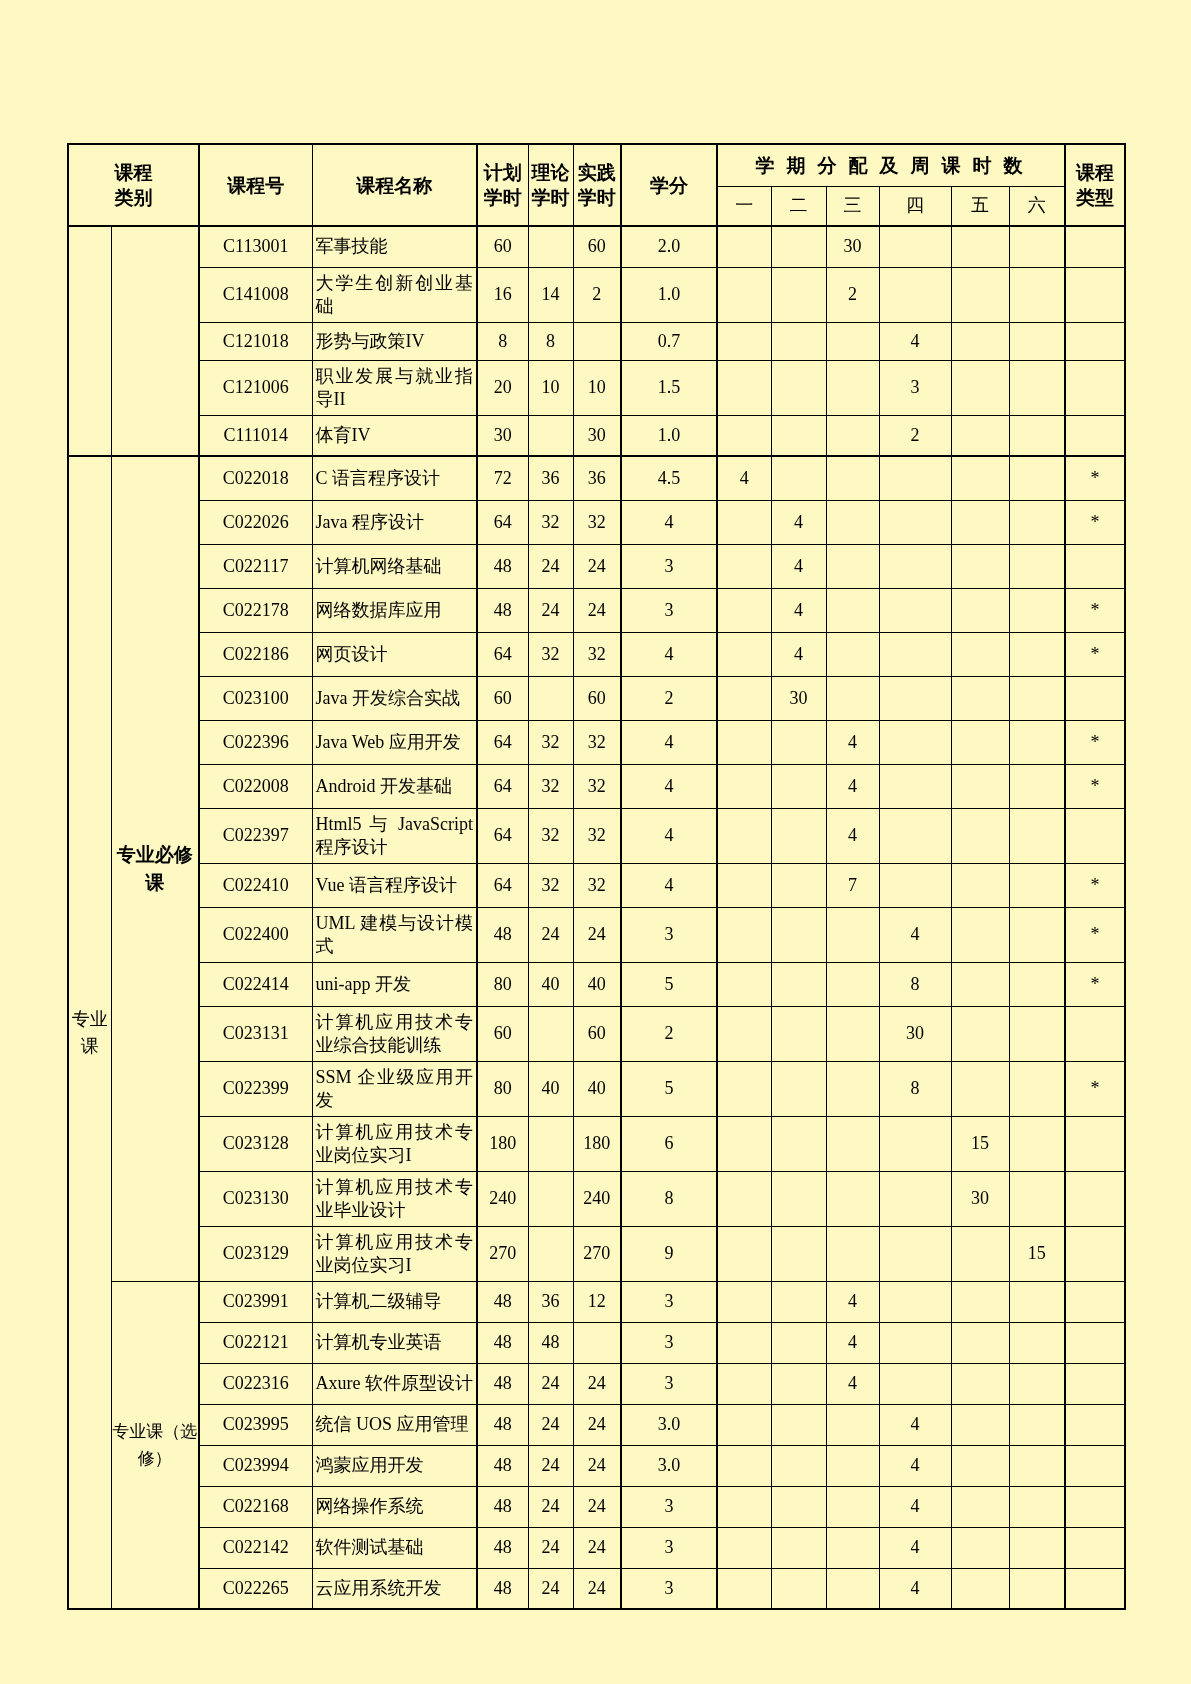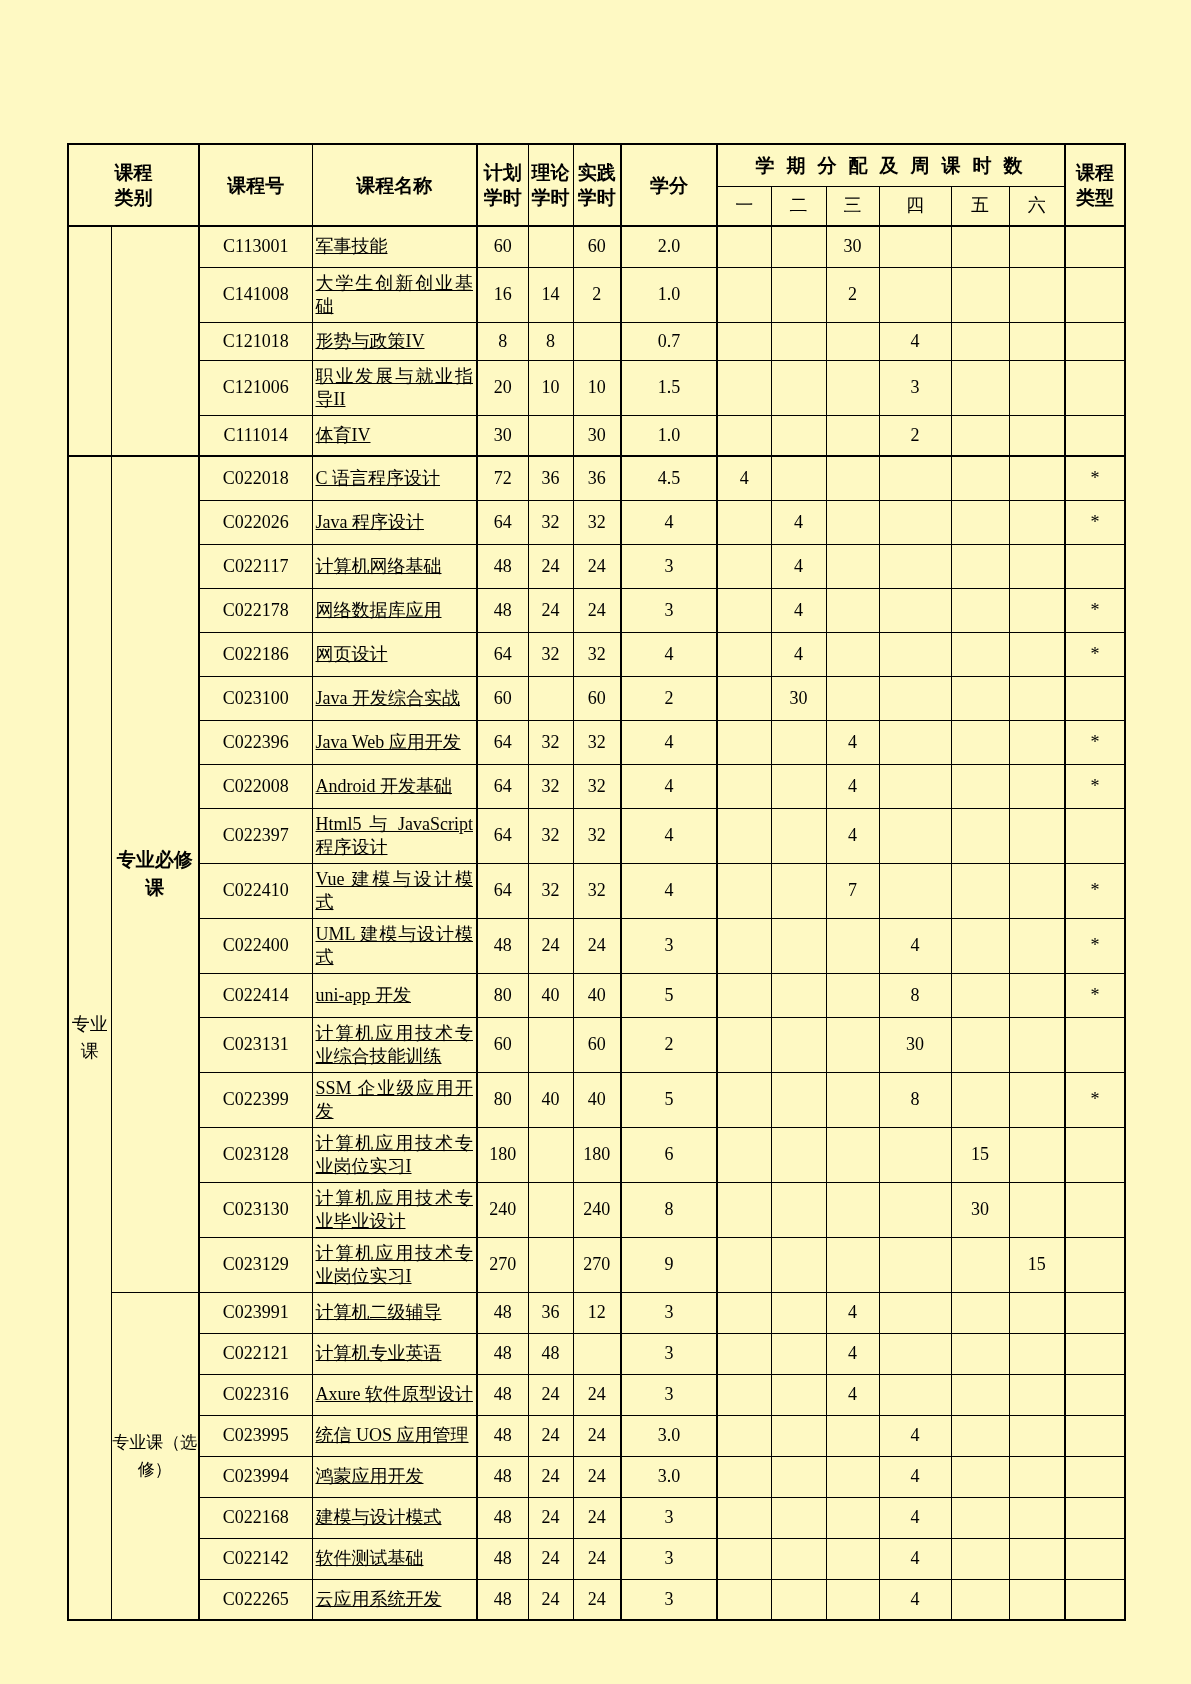--- a/index.html
+++ b/index.html
@@ -9,21 +9,21 @@
   table{border-collapse:collapse;table-layout:fixed;width:1057px;border:2px solid #000;}
   td{border:1px solid #000;vertical-align:middle;text-align:center;
      font-size:18px;overflow:hidden;padding:0;}
   thead td{font-weight:bold;font-size:19px;white-space:pre-line;line-height:25px;}
   thead tr.sub td{font-weight:normal;font-size:18px;}
   .sem-group{letter-spacing:12px;padding-left:8px;}
   .v2{border-left-width:2px;}
   .hb2{border-bottom-width:2px;}
   .bb2{border-bottom-width:2px;}
   tr.sec-end td{border-bottom-width:2px;}
-  .c-name{text-align:justify;padding:4px 3px;line-height:23px;font-size:18px;text-decoration:underline;}
+  .c-name{text-align:justify;padding:4px 3px;line-height:23px;font-size:18px;}
   .c-no{font-size:18px;}
   .c-num{font-size:18px;}
   .c-type{font-size:18px;}
   .cat{padding:0;line-height:27px;font-size:18px;text-align:center;}
   .inner-cat.bold{font-weight:bold;font-size:19px;line-height:28px;}
   .inner-cat.small{font-size:17px;}
   .page-number{position:absolute;left:0;right:0;top:1558px;text-align:center;
                font-size:19px;}
 </style>
 </head>
@@ -285,21 +285,21 @@
             <td class="c-num v2"></td>
             <td class="c-num"></td>
             <td class="c-num">4</td>
             <td class="c-num"></td>
             <td class="c-num"></td>
             <td class="c-num"></td>
             <td class="c-type v2"></td>
           </tr>
           <tr style="height: 44px;">
             <td class="c-no v2">C022410</td>
-            <td class="c-name">Vue 建模与设计模式</td>
+            <td class="c-name">Vue 语言程序设计</td>
             <td class="c-num v2">64</td>
             <td class="c-num">32</td>
             <td class="c-num">32</td>
             <td class="c-num v2">4</td>
             <td class="c-num v2"></td>
             <td class="c-num"></td>
             <td class="c-num">7</td>
             <td class="c-num"></td>
             <td class="c-num"></td>
             <td class="c-num"></td>
@@ -481,21 +481,21 @@
             <td class="c-num v2"></td>
             <td class="c-num"></td>
             <td class="c-num"></td>
             <td class="c-num">4</td>
             <td class="c-num"></td>
             <td class="c-num"></td>
             <td class="c-type v2"></td>
           </tr>
           <tr style="height: 41px;">
             <td class="c-no v2">C022168</td>
-            <td class="c-name">建模与设计模式</td>
+            <td class="c-name">网络操作系统</td>
             <td class="c-num v2">48</td>
             <td class="c-num">24</td>
             <td class="c-num">24</td>
             <td class="c-num v2">3</td>
             <td class="c-num v2"></td>
             <td class="c-num"></td>
             <td class="c-num"></td>
             <td class="c-num">4</td>
             <td class="c-num"></td>
             <td class="c-num"></td>

